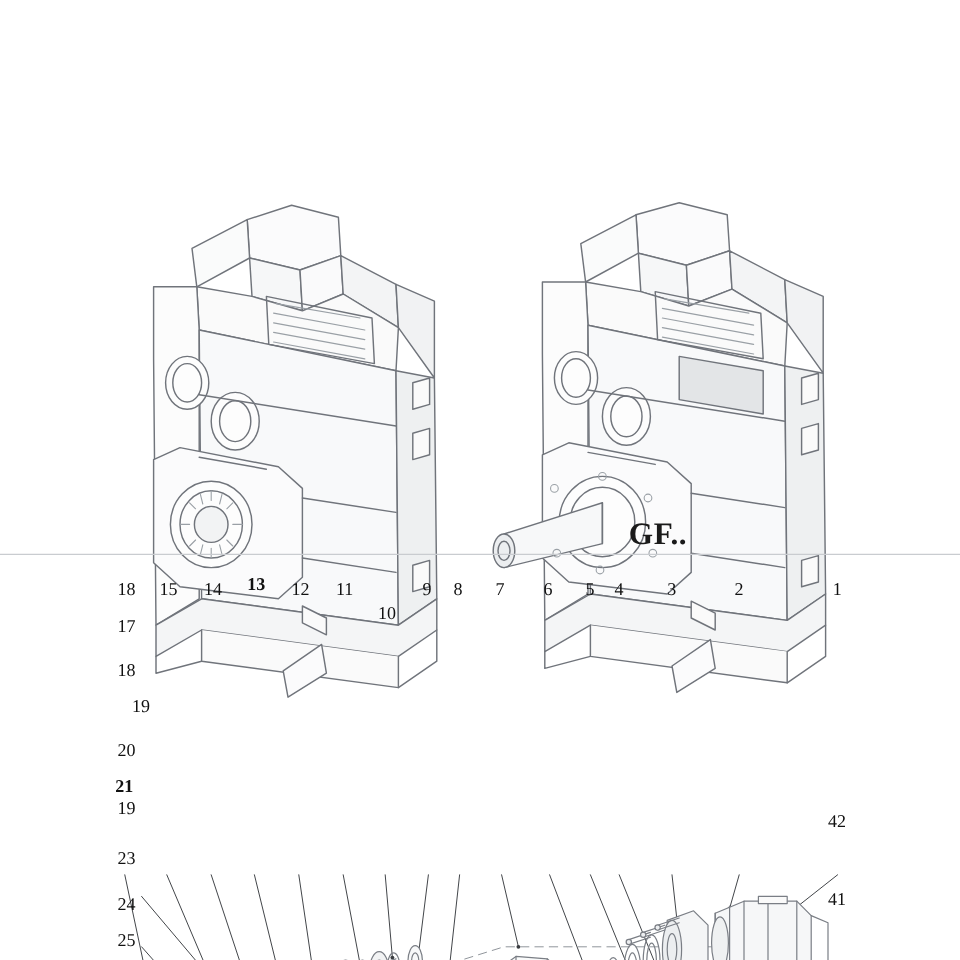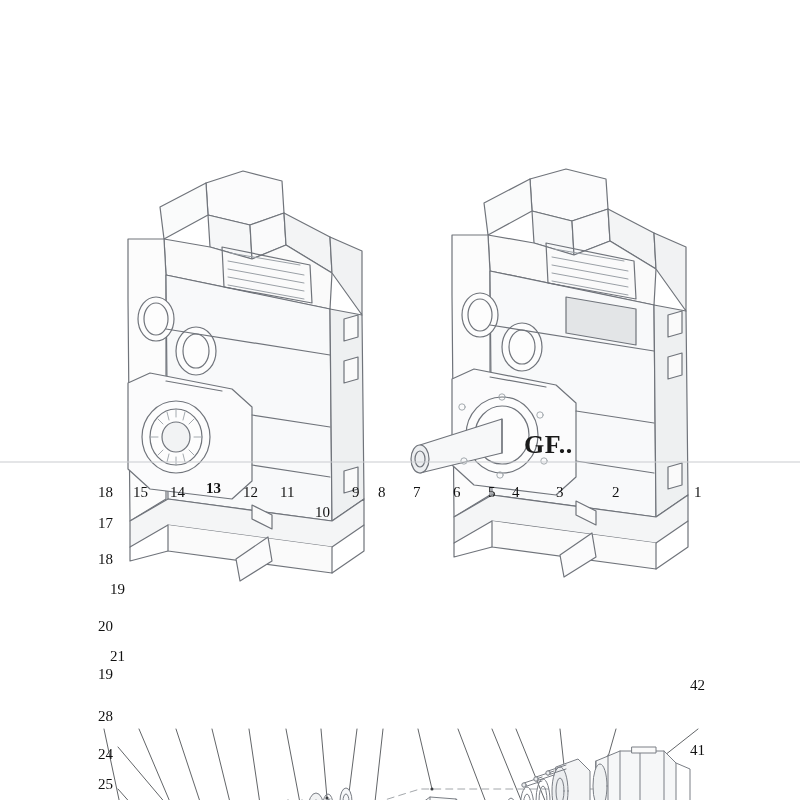--- a/index.html
+++ b/index.html
@@ -457,23 +457,23 @@
     <span class="callout-num" style="left:488px; top:484px;">5</span>
     <span class="callout-num" style="left:512px; top:484px;">4</span>
     <span class="callout-num" style="left:556px; top:484px;">3</span>
     <span class="callout-num" style="left:612px; top:484px;">2</span>
     <span class="callout-num" style="left:694px; top:484px;">1</span>
 
     <span class="callout-num" style="left:98px; top:515px;">17</span>
     <span class="callout-num" style="left:98px; top:551px;">18</span>
     <span class="callout-num" style="left:110px; top:581px;">19</span>
     <span class="callout-num" style="left:98px; top:618px;">20</span>
-    <span class="callout-num" style="left:110px; top:648px;">21</span>
+    <span class="callout-num" style="left:96px; top:648px;font-weight:bold;">21</span>
     <span class="callout-num" style="left:98px; top:666px;">19</span>
-    <span class="callout-num" style="left:98px; top:708px;">28</span>
+    <span class="callout-num" style="left:98px; top:708px;">23</span>
     <span class="callout-num" style="left:98px; top:746px;">24</span>
     <span class="callout-num" style="left:98px; top:776px;">25</span>
 
     <span class="callout-num" style="left:690px; top:677px;">42</span>
     <span class="callout-num" style="left:690px; top:742px;">41</span>
   </div>
 
 </div>
 
 </body></html>

